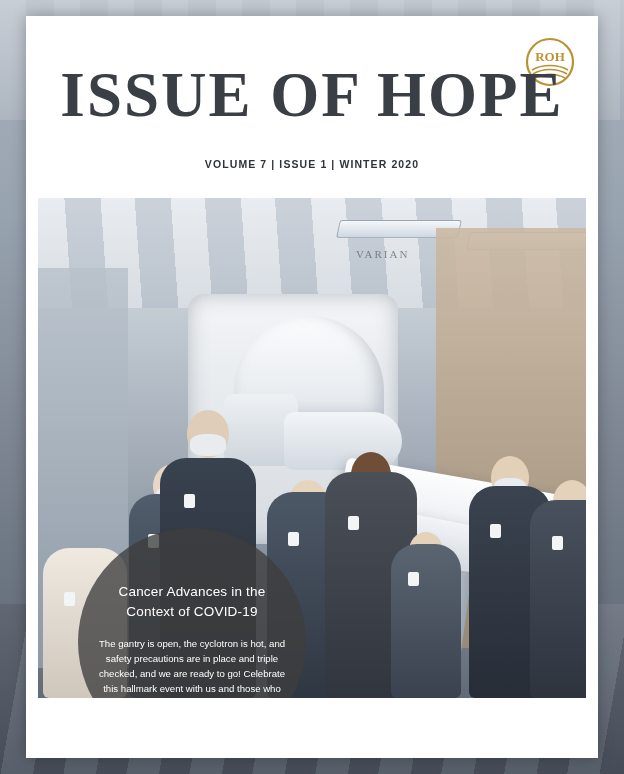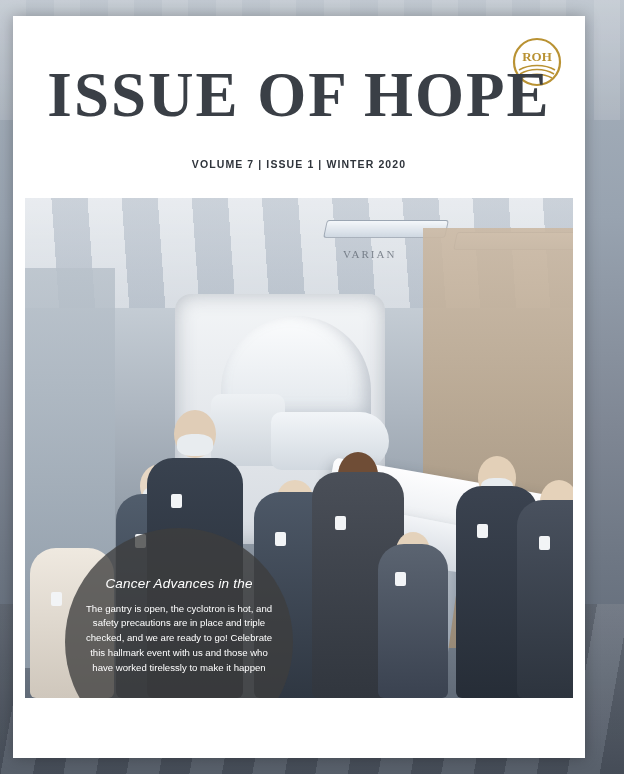--- a/index.html
+++ b/index.html
@@ -58,21 +58,21 @@
     width: 40px;
     height: 150px;
     background: linear-gradient(180deg, #3f4753, #2f3641);
     border-radius: 20px 20px 4px 4px;
     opacity: .9;
   }
 
   
   .page {
     position: absolute;
-    left: 13px;
+    left: 26px;
     top: 16px;
     width: 572px;
     height: 742px;
     background: #ffffff;
     box-shadow: 0 0 14px rgba(0,0,0,0.28);
   }
 
   
   .masthead {
     position: relative;
@@ -255,27 +255,26 @@
     width: 228px;
     height: 228px;
     border-radius: 50%;
     background: rgba(62,62,62,0.78);
     color: #ffffff;
     text-align: center;
     padding: 0 18px;
     box-sizing: border-box;
   }
   .circle h2 {
-    margin: 8px;
+    margin: 16px;
     padding-top: 38px;
     font-size: 13.5px;
     font-weight: 400;
     line-height: 1.45;
     letter-spacing: .2px;
-    font-style: italic;
   }
   .circle p {
     margin: 4px 0 0;
     font-size: 9.6px;
     line-height: 1.55;
     font-weight: 400;
   }
 
   
   .footer-strip {
@@ -389,20 +388,21 @@
         <div class="staff" style="left:492px; width:84px; height:290px;">
           <div class="head" style="width:38px;height:44px;top:72px;background:#e5d2ba;"></div>
           <div class="mask" style="width:32px;height:20px;top:94px;background:#6f7f9b;"></div>
           <div class="body" style="width:84px;height:198px;bottom:0;background:linear-gradient(180deg,#49515e,#2d343e);"></div>
           <div class="badge-dot" style="left:22px;bottom:148px;"></div>
         </div>
 
         <div class="circle">
           <h2>
             <span>Cancer Advances in the</span><br>
+            <span>Context of COVID-19</span>
           </h2>
           <p>The gantry is open, the cyclotron is hot, and safety precautions are in place and triple checked, and we are ready to go! Celebrate this hallmark event with us and those who have worked tirelessly to make it happen</p>
         </div>
 
       </div>
     </div>
 
     <div class="footer-strip"></div>
   </div>
 </div>

